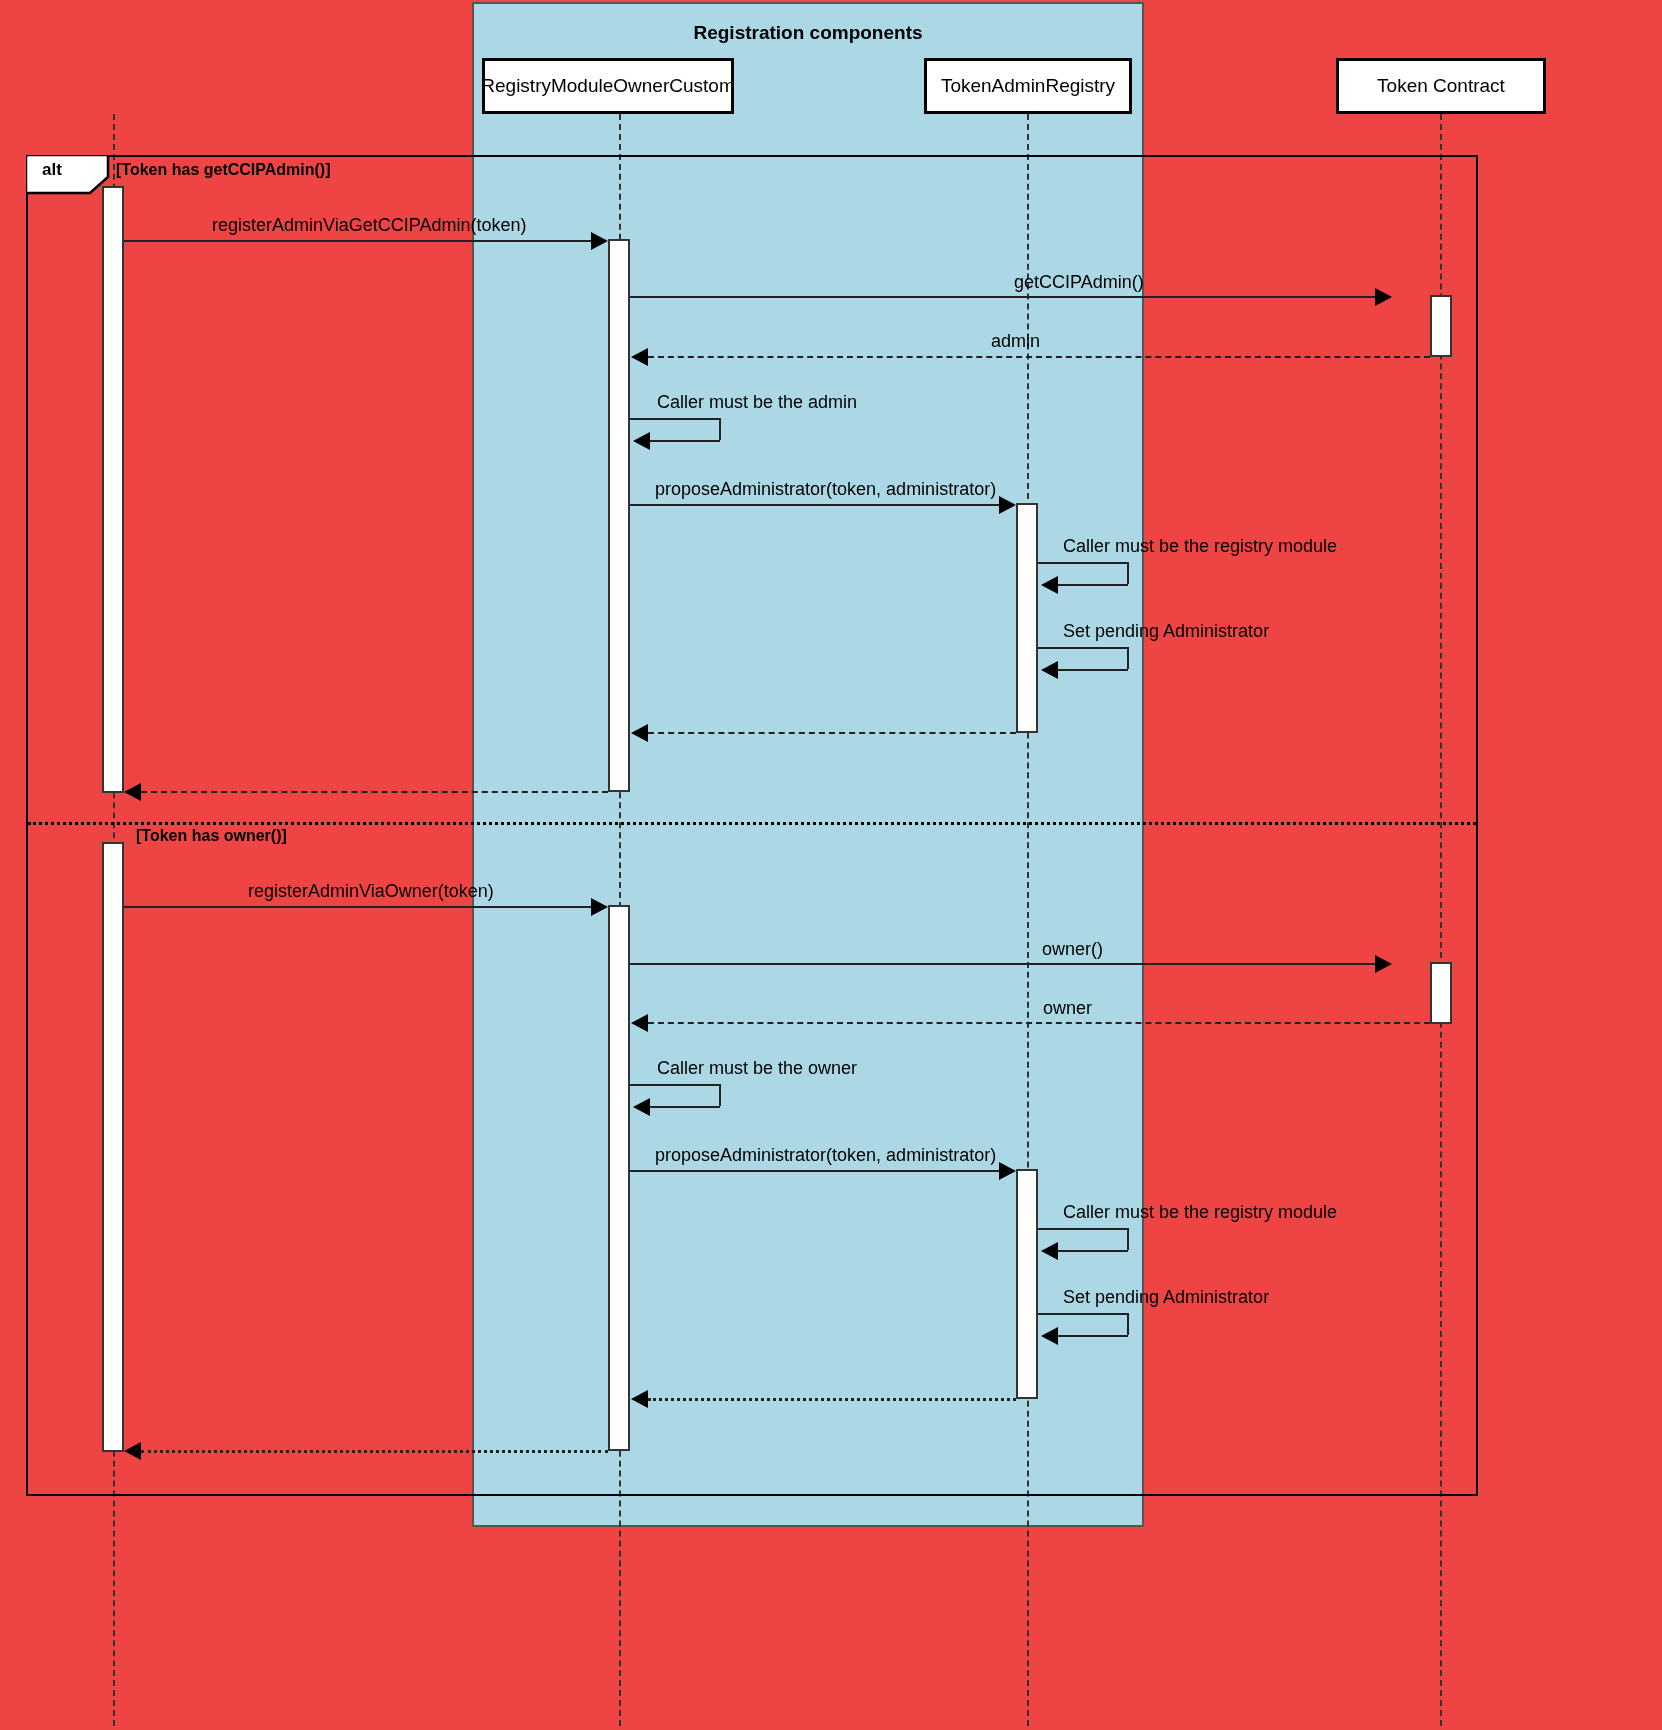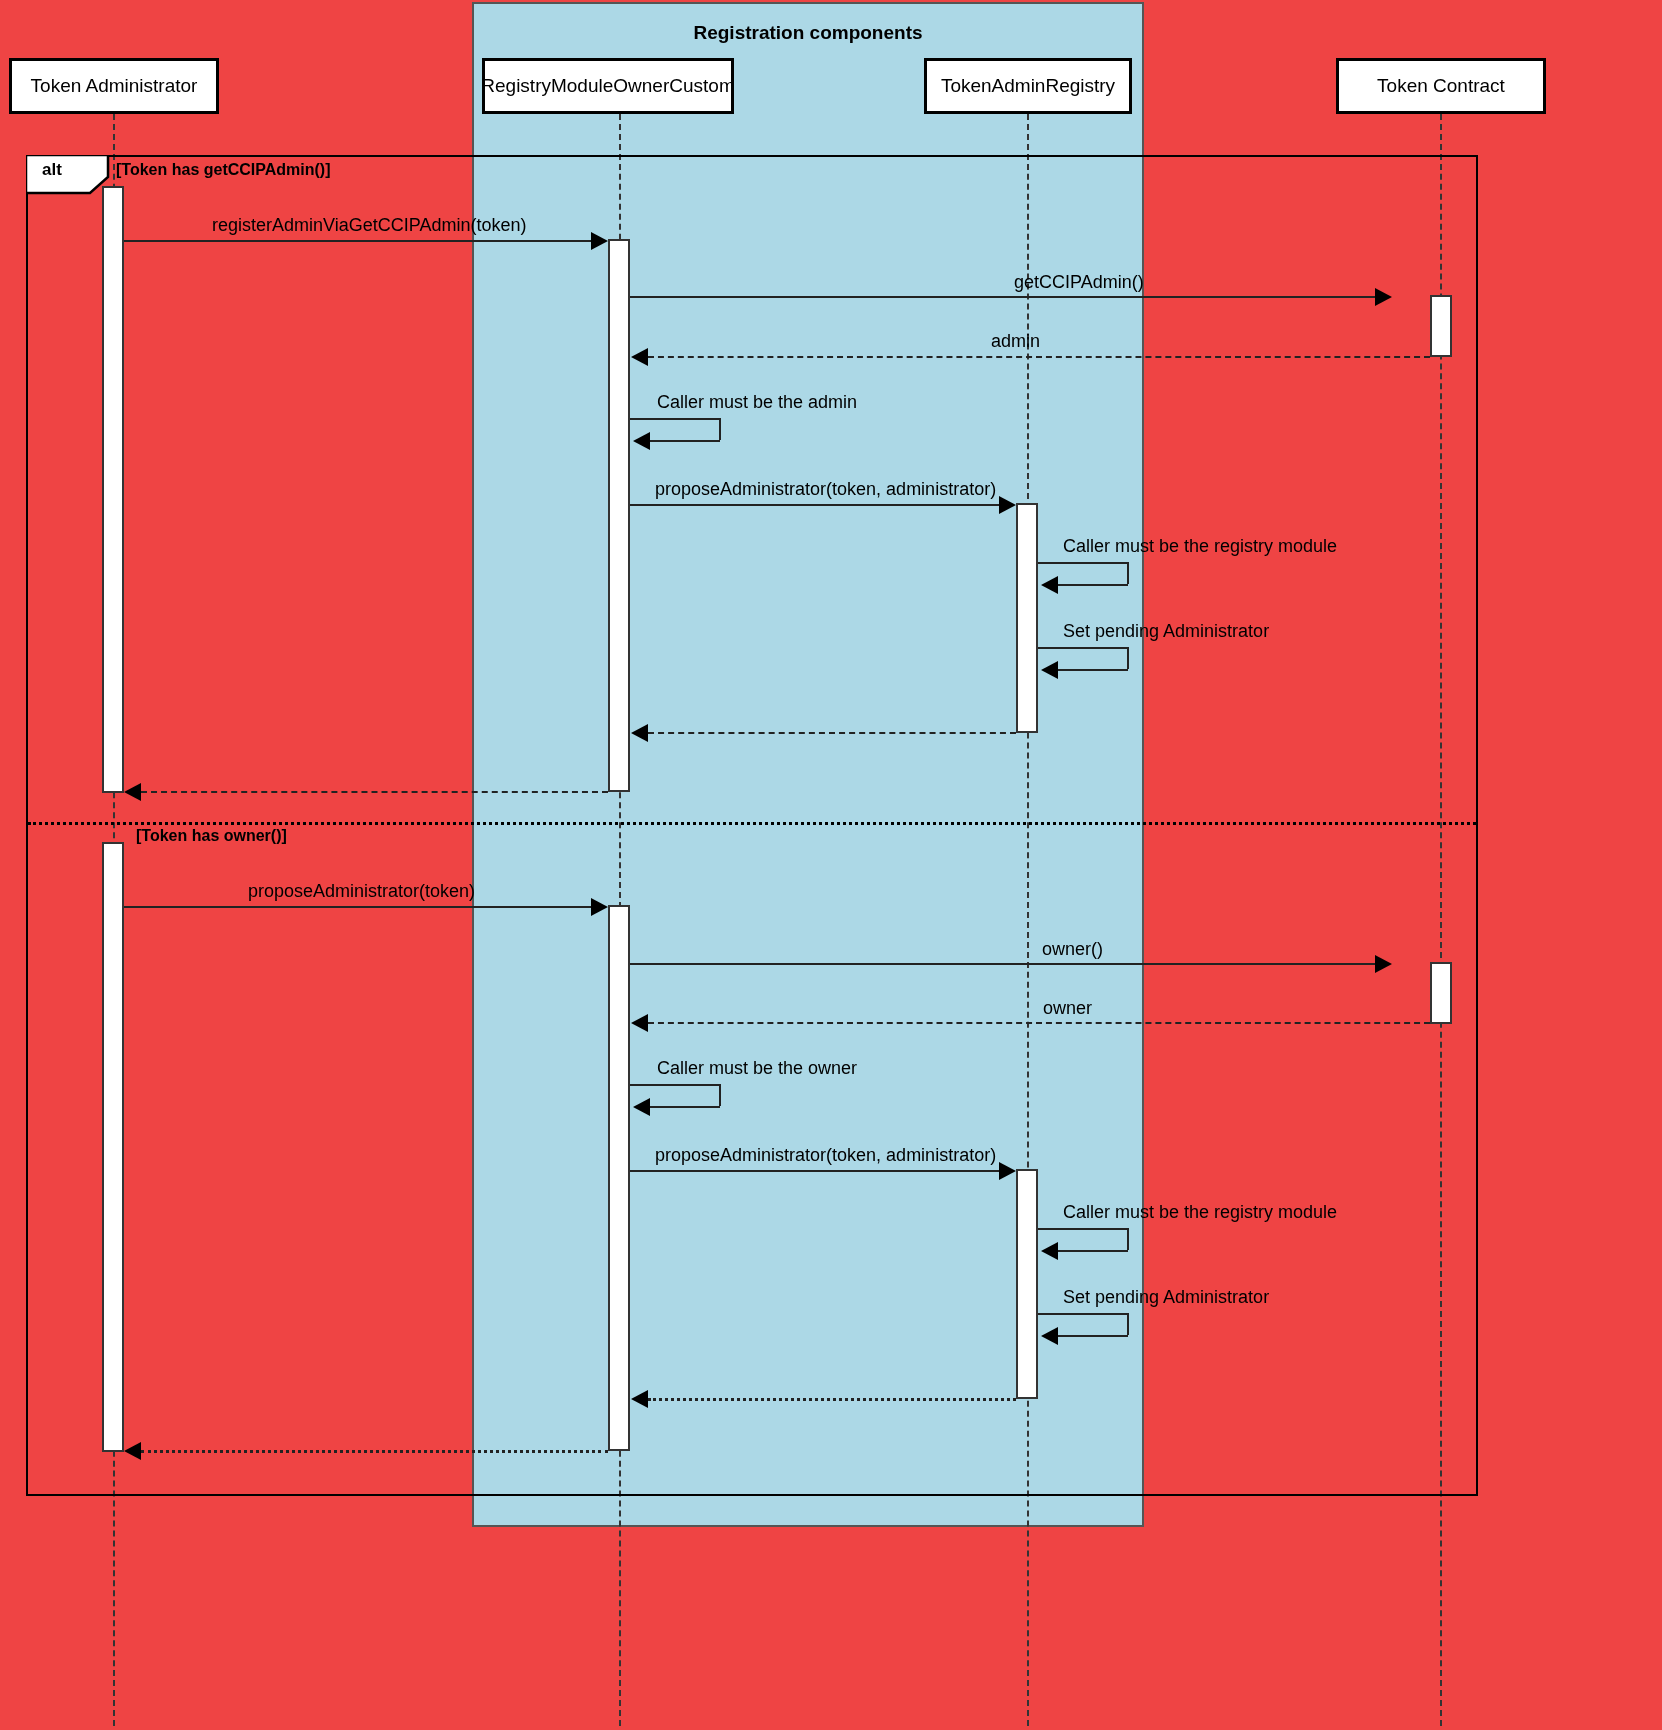--- a/index.html
+++ b/index.html
@@ -134,21 +134,20 @@
   }
 </style>
 </head>
 <body>
 
 <div id="canvas">
 
   <div class="group-box" style="left:472px; top:2px; width:672px; height:1525px;"></div>
   <div class="group-title" style="left:472px; top:22px; width:672px;">Registration components</div>
 
-  <div class="participant" style="left:9px; top:58px; width:210px; height:56px;">Token Administrator</div>
   <div class="participant" style="left:482px; top:58px; width:252px; height:56px;">RegistryModuleOwnerCustom</div>
   <div class="participant" style="left:924px; top:58px; width:208px; height:56px;">TokenAdminRegistry</div>
   <div class="participant" style="left:1336px; top:58px; width:210px; height:56px;">Token Contract</div>
 
   <div class="lifeline" style="left:113px; top:114px; height:1612px;"></div>
   <div class="lifeline" style="left:619px; top:114px; height:1612px;"></div>
   <div class="lifeline" style="left:1027px; top:114px; height:1612px;"></div>
   <div class="lifeline" style="left:1440px; top:114px; height:1612px;"></div>
 
   <div class="alt-frame" style="left:26px; top:155px; width:1452px; height:1341px;"></div>
@@ -205,21 +204,21 @@
   <div class="arrow-left" style="left:1041px; top:661px;"></div>
 
   <div class="msg-line dashed" style="left:648px; top:732px; width:368px;"></div>
   <div class="arrow-left" style="left:631px; top:724px;"></div>
 
   <div class="msg-line dashed" style="left:141px; top:791px; width:467px;"></div>
   <div class="arrow-left" style="left:124px; top:783px;"></div>
 
   <div class="activation" style="left:102px; top:842px; width:22px; height:610px;"></div>
 
-  <div class="msg-label" style="left:248px; top:881px;">proposeAdministrator(token)</div>
+  <div class="msg-label" style="left:248px; top:881px;">registerAdminViaOwner(token)</div>
   <div class="msg-line" style="left:124px; top:906px; width:478px;"></div>
   <div class="arrow-right" style="left:591px; top:898px;"></div>
 
   <div class="activation" style="left:608px; top:905px; width:22px; height:546px;"></div>
 
   <div class="msg-label" style="left:1042px; top:939px;">owner()</div>
   <div class="msg-line" style="left:630px; top:963px; width:752px;"></div>
   <div class="arrow-right" style="left:1375px; top:955px;"></div>
 
   <div class="activation" style="left:1430px; top:962px; width:22px; height:62px;"></div>

